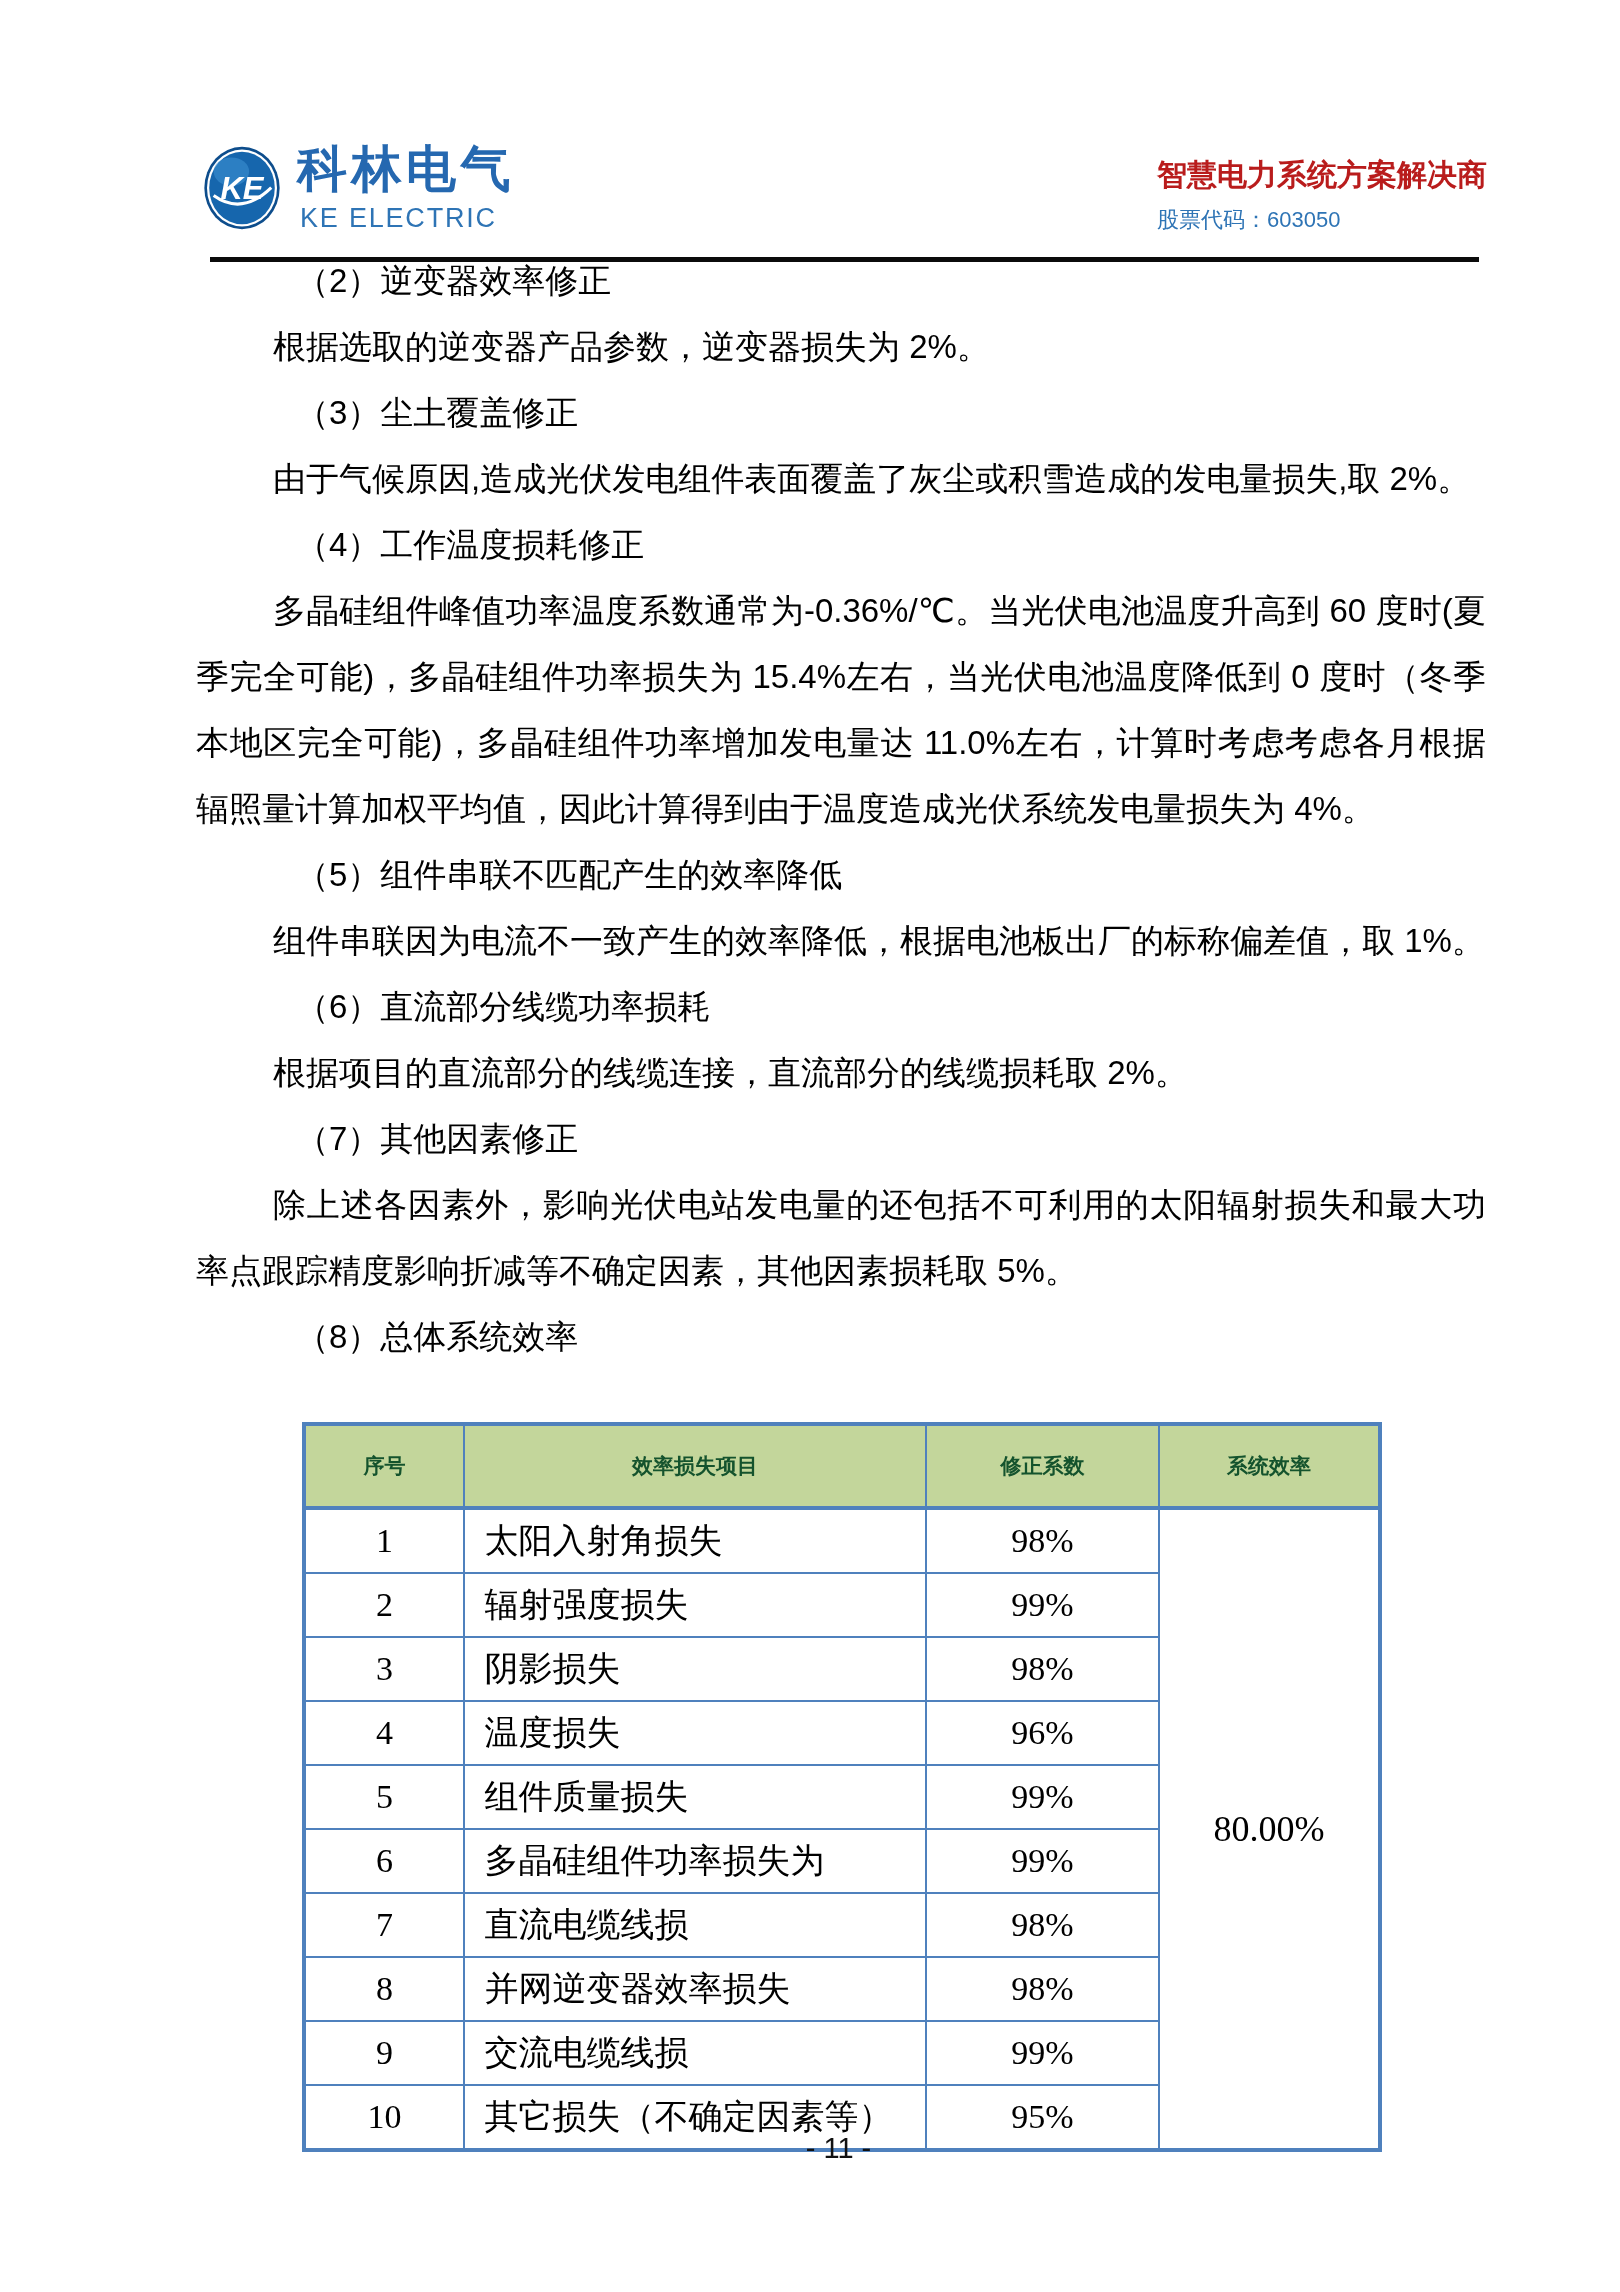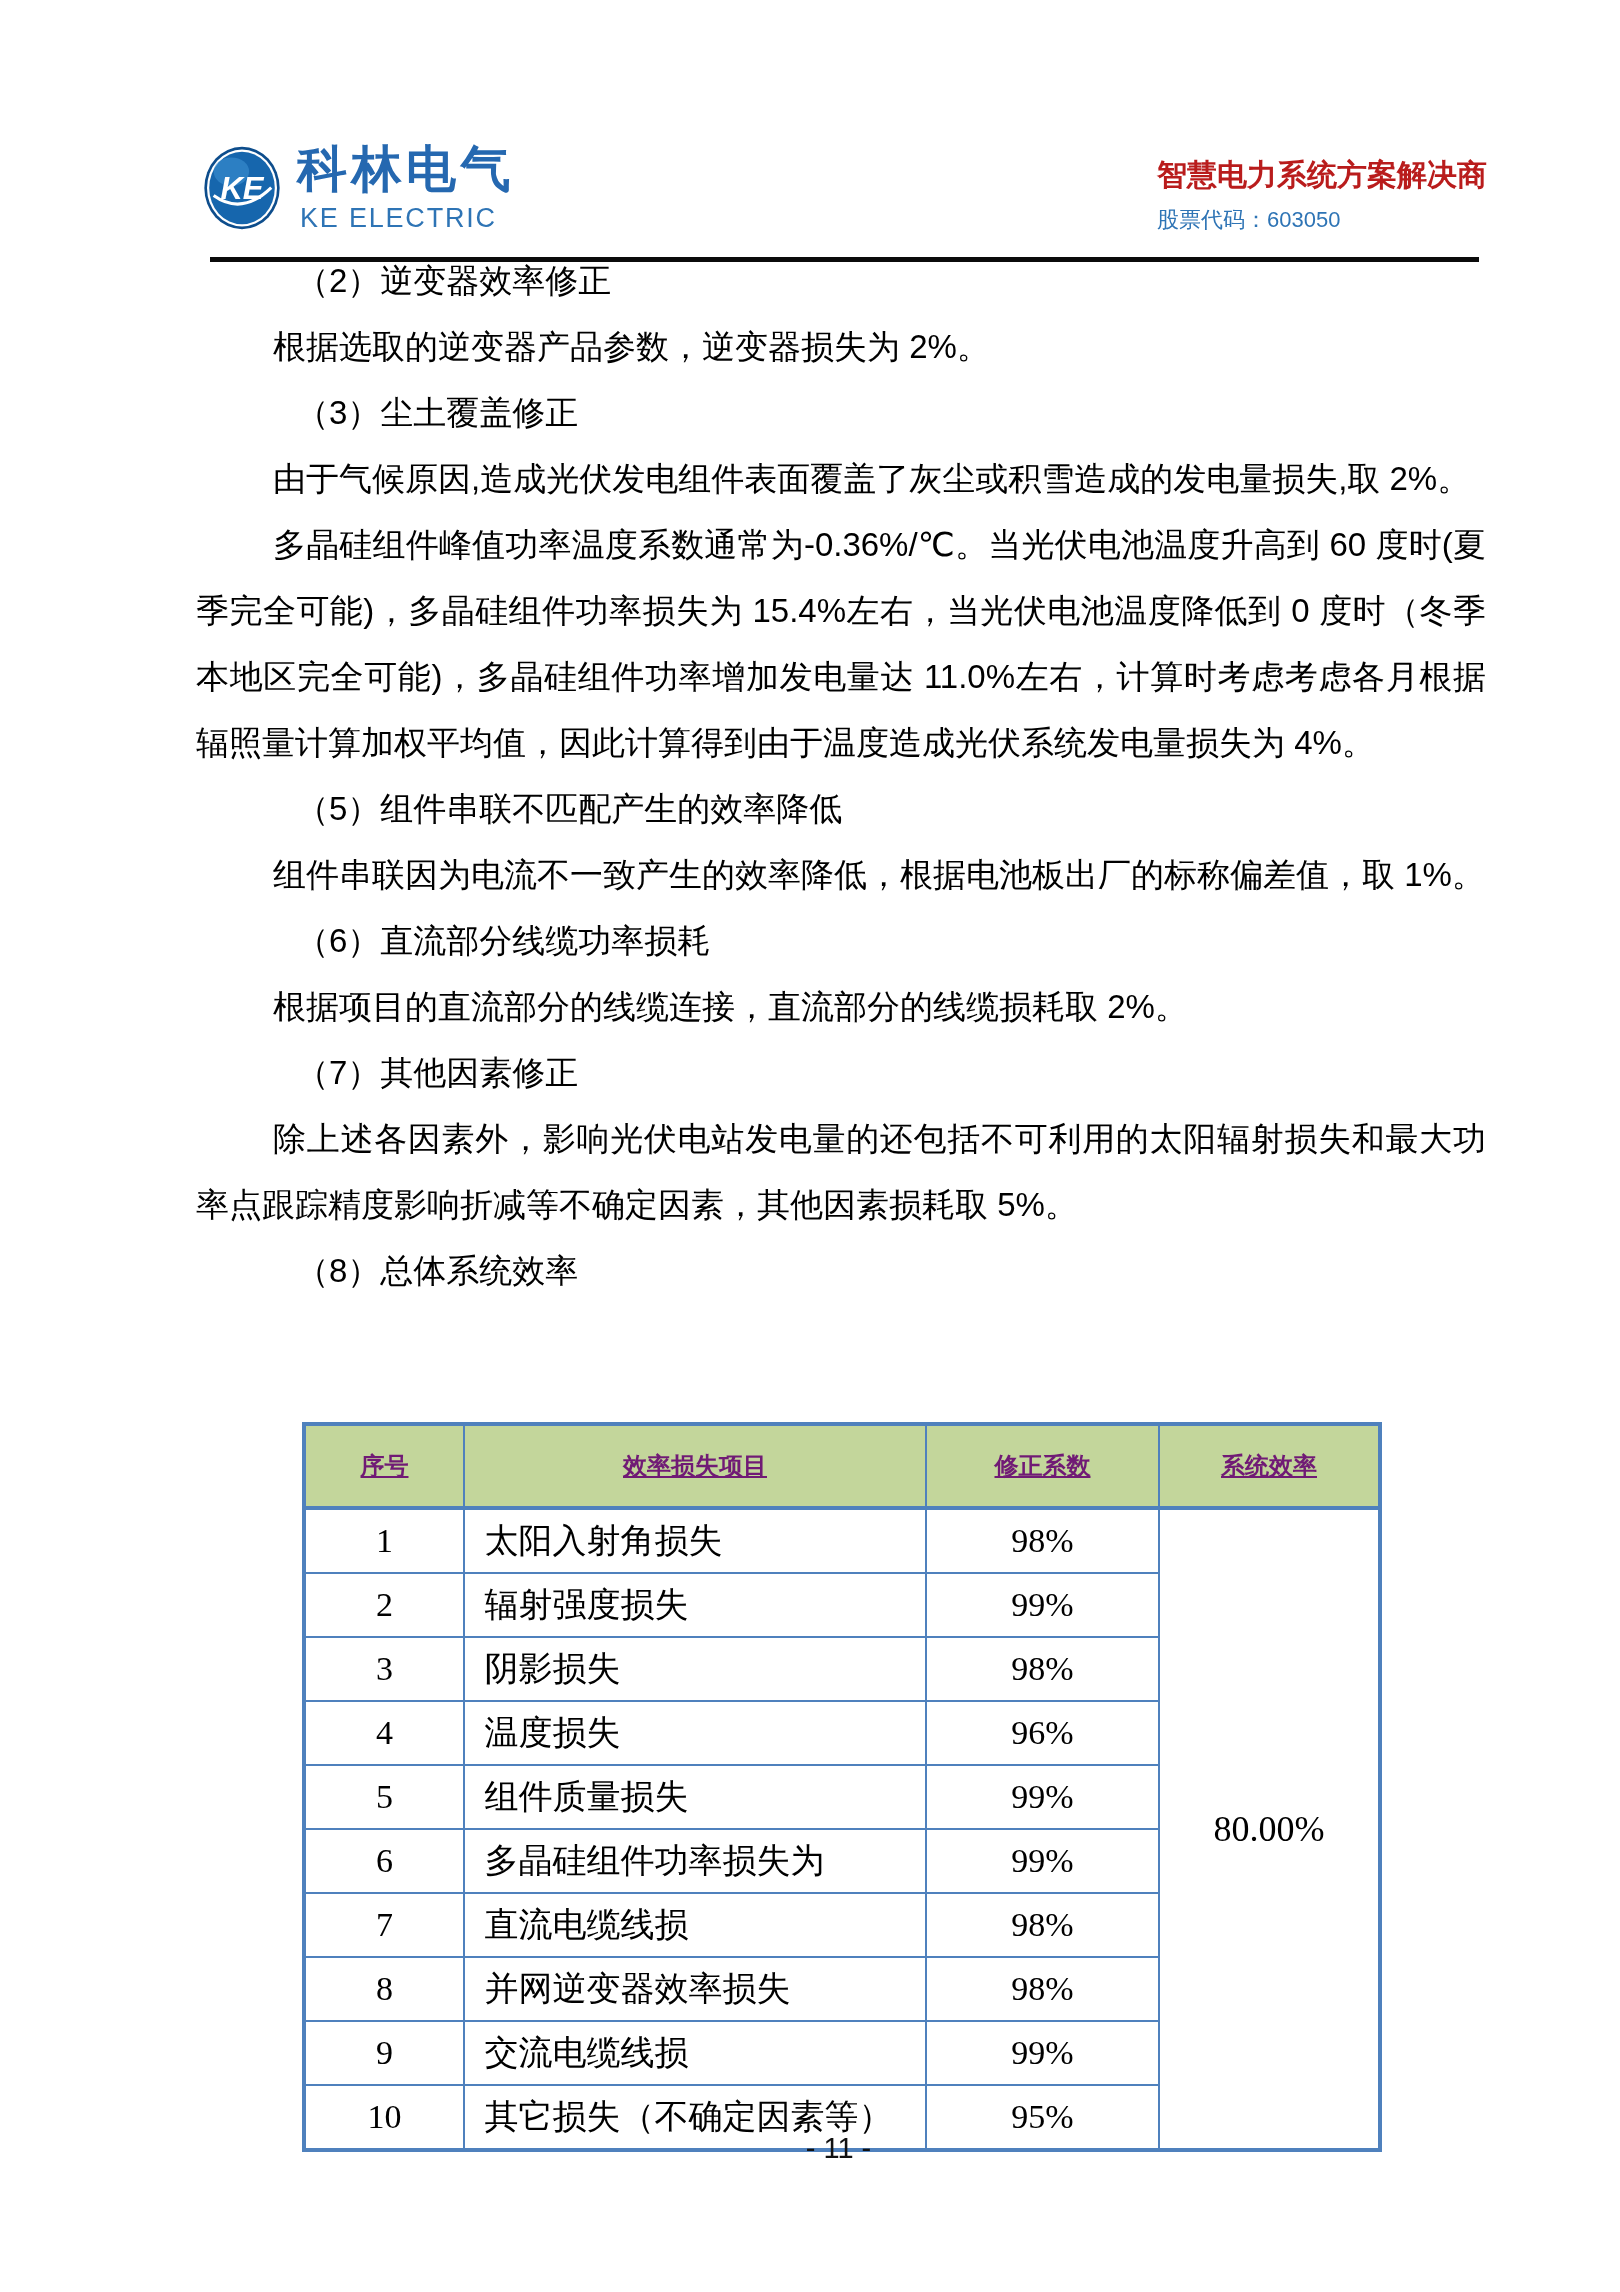--- a/index.html
+++ b/index.html
@@ -22,22 +22,22 @@
            font-size:33px;line-height:66px;text-align:justify;}
   .content .heading{text-indent:100px;text-align:left;}
   .content .para{text-indent:77px;}
 
   
   table.loss-table{position:absolute;left:274px;top:1422px;width:1076px;
                    border-collapse:collapse;table-layout:fixed;
                    border:4.5px solid #4f81bd;
                    font-family:"Liberation Serif","DejaVu Serif",serif;}
   .loss-table th{height:78px;background:#c3d69b;border:2.7px solid #4f81bd;
-                 border-bottom:4.5px solid #4f81bd;font-size:24px;font-weight:bold;
-                 text-align:center;color:#701a75;text-decoration:underline;}
+                 border-bottom:4.5px solid #4f81bd;font-size:21px;font-weight:bold;
+                 text-align:center;color:#14532d;}
   .loss-table td{height:60px;border:2.7px solid #4f81bd;font-size:34px;color:#000;
                  text-align:center;background:#fff;}
   .loss-table td.item{text-align:left;padding-left:19.6px;}
   .loss-table td.merged{font-size:36px;vertical-align:middle;}
 
   
   .page-number{position:absolute;left:0;top:2132px;width:100%;
                text-align:center;font-size:29px;color:#111;}
 </style>
 </head>
@@ -63,20 +63,21 @@
       <div class="stock">股票代码：603050</div>
     </div>
     <div class="header-rule"></div>
   </div>
 
   <div class="content">
       <div class="line heading">（2）逆变器效率修正</div>
       <div class="line para">根据选取的逆变器产品参数，逆变器损失为 2%。</div>
       <div class="line heading">（3）尘土覆盖修正</div>
       <div class="line para">由于气候原因,造成光伏发电组件表面覆盖了灰尘或积雪造成的发电量损失,取 2%。</div>
+      <div class="line heading">（4）工作温度损耗修正</div>
       <div class="line para">多晶硅组件峰值功率温度系数通常为-0.36%/℃。当光伏电池温度升高到 60 度时(夏季完全可能)，多晶硅组件功率损失为 15.4%左右，当光伏电池温度降低到 0 度时（冬季本地区完全可能)，多晶硅组件功率增加发电量达 11.0%左右，计算时考虑考虑各月根据辐照量计算加权平均值，因此计算得到由于温度造成光伏系统发电量损失为 4%。</div>
       <div class="line heading">（5）组件串联不匹配产生的效率降低</div>
       <div class="line para">组件串联因为电流不一致产生的效率降低，根据电池板出厂的标称偏差值，取 1%。</div>
       <div class="line heading">（6）直流部分线缆功率损耗</div>
       <div class="line para">根据项目的直流部分的线缆连接，直流部分的线缆损耗取 2%。</div>
       <div class="line heading">（7）其他因素修正</div>
       <div class="line para">除上述各因素外，影响光伏电站发电量的还包括不可利用的太阳辐射损失和最大功率点跟踪精度影响折减等不确定因素，其他因素损耗取 5%。</div>
       <div class="line heading">（8）总体系统效率</div>
     </div>
 

